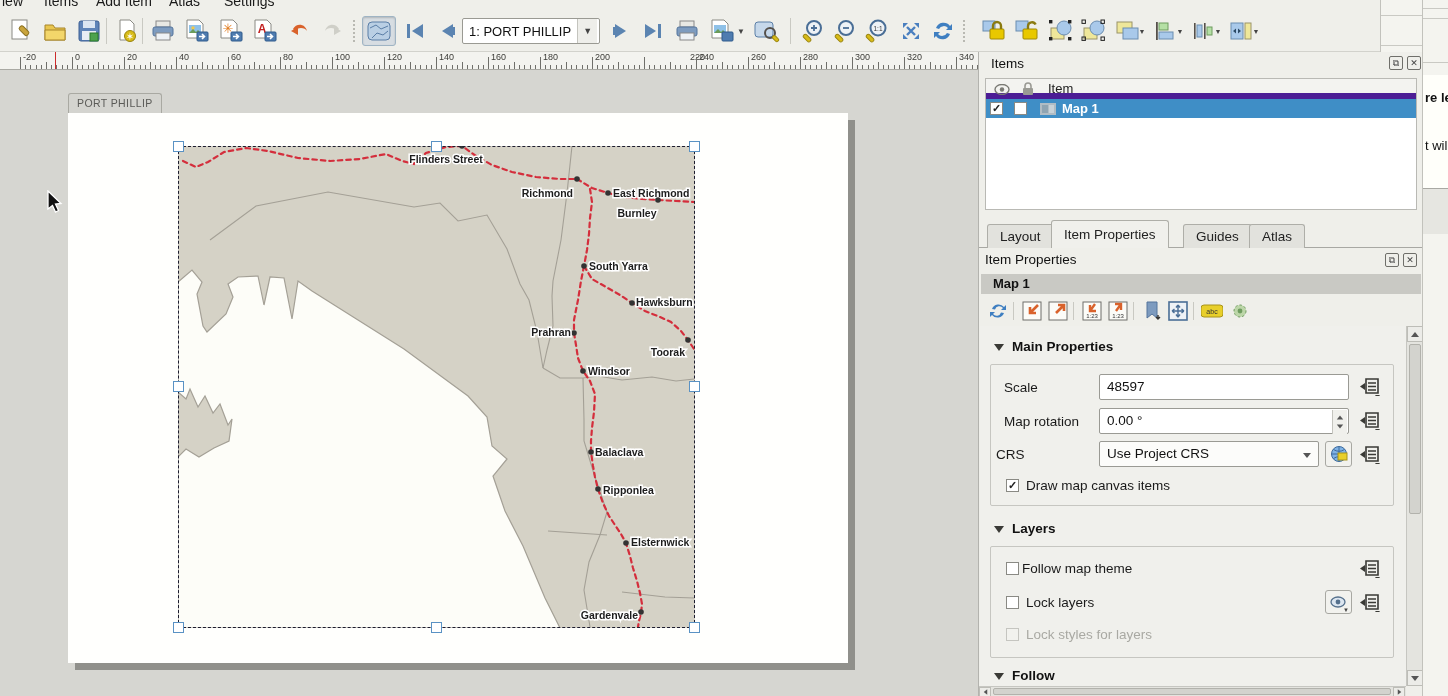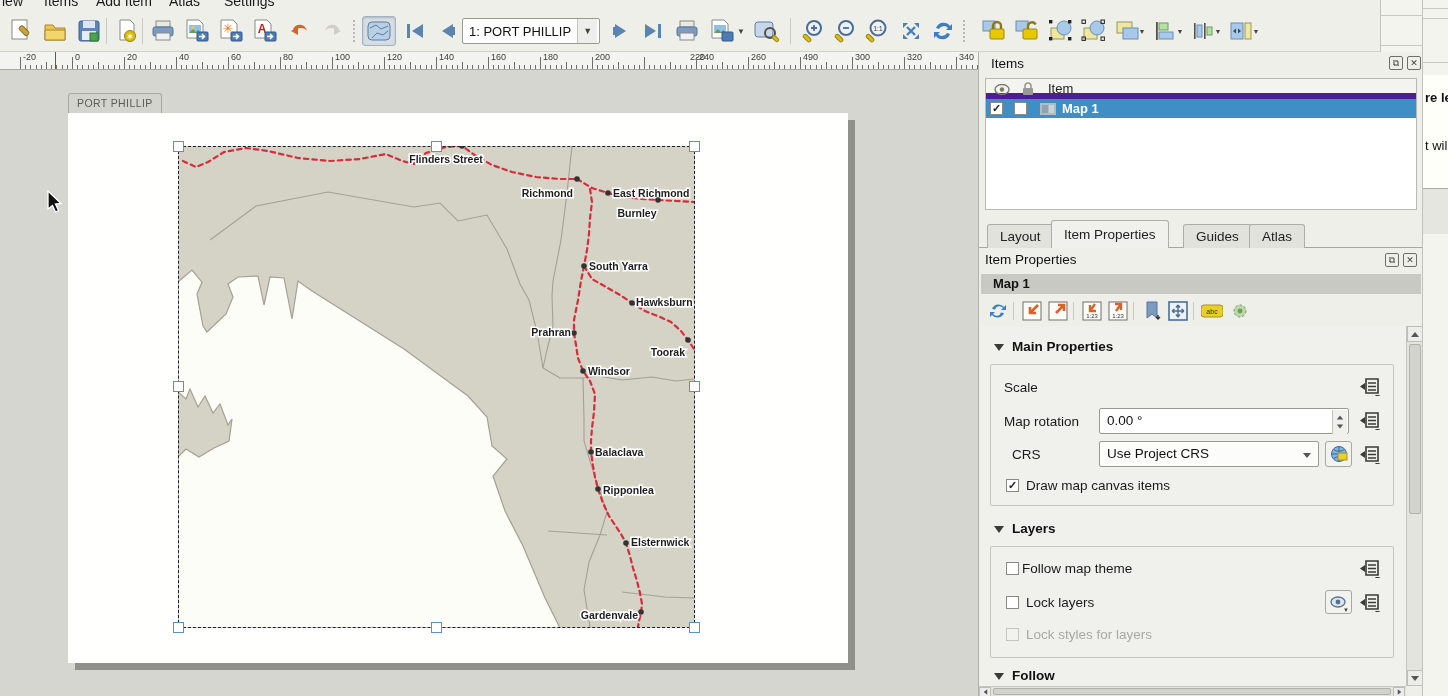--- a/index.html
+++ b/index.html
@@ -532,21 +532,21 @@
       <span class="tick" style="left: 748px; height: 12px;"></span>
       <span class="tick" style="left: 753.2px; height: 4px;"></span>
       <span class="tick" style="left: 758.4px; height: 4px;"></span>
       <span class="tick" style="left: 763.6px; height: 4px;"></span>
       <span class="tick" style="left: 768.8px; height: 4px;"></span>
       <span class="tick" style="left: 774px; height: 7px;"></span>
       <span class="tick" style="left: 779.2px; height: 4px;"></span>
       <span class="tick" style="left: 784.4px; height: 4px;"></span>
       <span class="tick" style="left: 789.6px; height: 4px;"></span>
       <span class="tick" style="left: 794.8px; height: 4px;"></span>
-      <span class="tick-label" style="left: 803px;">490</span>
+      <span class="tick-label" style="left: 803px;">280</span>
       <span class="tick" style="left: 800px; height: 12px;"></span>
       <span class="tick" style="left: 805.2px; height: 4px;"></span>
       <span class="tick" style="left: 810.4px; height: 4px;"></span>
       <span class="tick" style="left: 815.6px; height: 4px;"></span>
       <span class="tick" style="left: 820.8px; height: 4px;"></span>
       <span class="tick" style="left: 826px; height: 7px;"></span>
       <span class="tick" style="left: 831.2px; height: 4px;"></span>
       <span class="tick" style="left: 836.4px; height: 4px;"></span>
       <span class="tick" style="left: 841.6px; height: 4px;"></span>
       <span class="tick" style="left: 846.8px; height: 4px;"></span>
@@ -745,40 +745,41 @@
           <circle cx="10" cy="10" r="2.4" fill="#6f9c5f"></circle>
         </svg>
       </span>
 
     <div id="props" class="abs">
       <div class="sec-tri" style="left:14px;top:18px"></div>
       <span class="sec-head" style="left:32px;top:13px">Main Properties</span>
       <div class="groupbox" style="left:10px;top:38px;width:404px;height:142px"></div>
 
       <span class="flabel" style="left:24px;top:54px">Scale</span>
+      <div class="field" style="left:119px;top:48px;width:250px;height:26px">48597</div>
       <svg class="ddbtn" style="left:378px;top:50px" width="24" height="20">
           <path d="M8 3 h12 v14 H8 Z" fill="none" stroke="#3a3a36" stroke-width="1.6"></path>
           <path d="M10 7 h8 M10 10.5 h8 M10 14 h8" stroke="#3a3a36" stroke-width="1.4"></path>
           <path d="M2 10.5 l5 -3.5 v7 Z" fill="#3a3a36"></path>
           <path d="M17 19 l5 0 -2.5 3 Z" fill="#3a3a36"></path>
         </svg>
 
       <span class="flabel" style="left:24px;top:88px">Map rotation</span>
       <div class="field" style="left:119px;top:82px;width:250px;height:26px">0.00 °<span class="spin">
             <span class="tri-up" style="transform:scale(.8)"></span>
             <span class="tri-down" style="transform:scale(.8)"></span>
           </span></div>
       <svg class="ddbtn" style="left:378px;top:84px" width="24" height="20">
           <path d="M8 3 h12 v14 H8 Z" fill="none" stroke="#3a3a36" stroke-width="1.6"></path>
           <path d="M10 7 h8 M10 10.5 h8 M10 14 h8" stroke="#3a3a36" stroke-width="1.4"></path>
           <path d="M2 10.5 l5 -3.5 v7 Z" fill="#3a3a36"></path>
           <path d="M17 19 l5 0 -2.5 3 Z" fill="#3a3a36"></path>
         </svg>
 
-      <span class="flabel" style="left:32px;top:121px">CRS</span>
+      <span class="flabel" style="left:16px;top:121px">CRS</span>
       <div class="combo" style="left:119px;top:115px;width:220px;height:26px"><span>Use Project CRS</span><span class="arrow"></span></div>
       <div class="sqbtn" style="left:345px;top:115px;width:27px;height:26px">
           <svg width="18" height="18">
             <circle cx="9" cy="9" r="7.5" fill="#7fb2e5" stroke="#3c6a9c"></circle>
             <path d="M9 1.5 v15 M1.5 9 h15 M3.5 4.5 a10 10 0 0 0 11 0 M3.5 13.5 a10 10 0 0 1 11 0" stroke="#3c6a9c" fill="none"></path>
             <rect x="8" y="8" width="9" height="7" fill="#e8cf2a" stroke="#a8941a"></rect>
           </svg>
         </div>
       <svg class="ddbtn" style="left:378px;top:118px" width="24" height="20">
           <path d="M8 3 h12 v14 H8 Z" fill="none" stroke="#3a3a36" stroke-width="1.6"></path>

